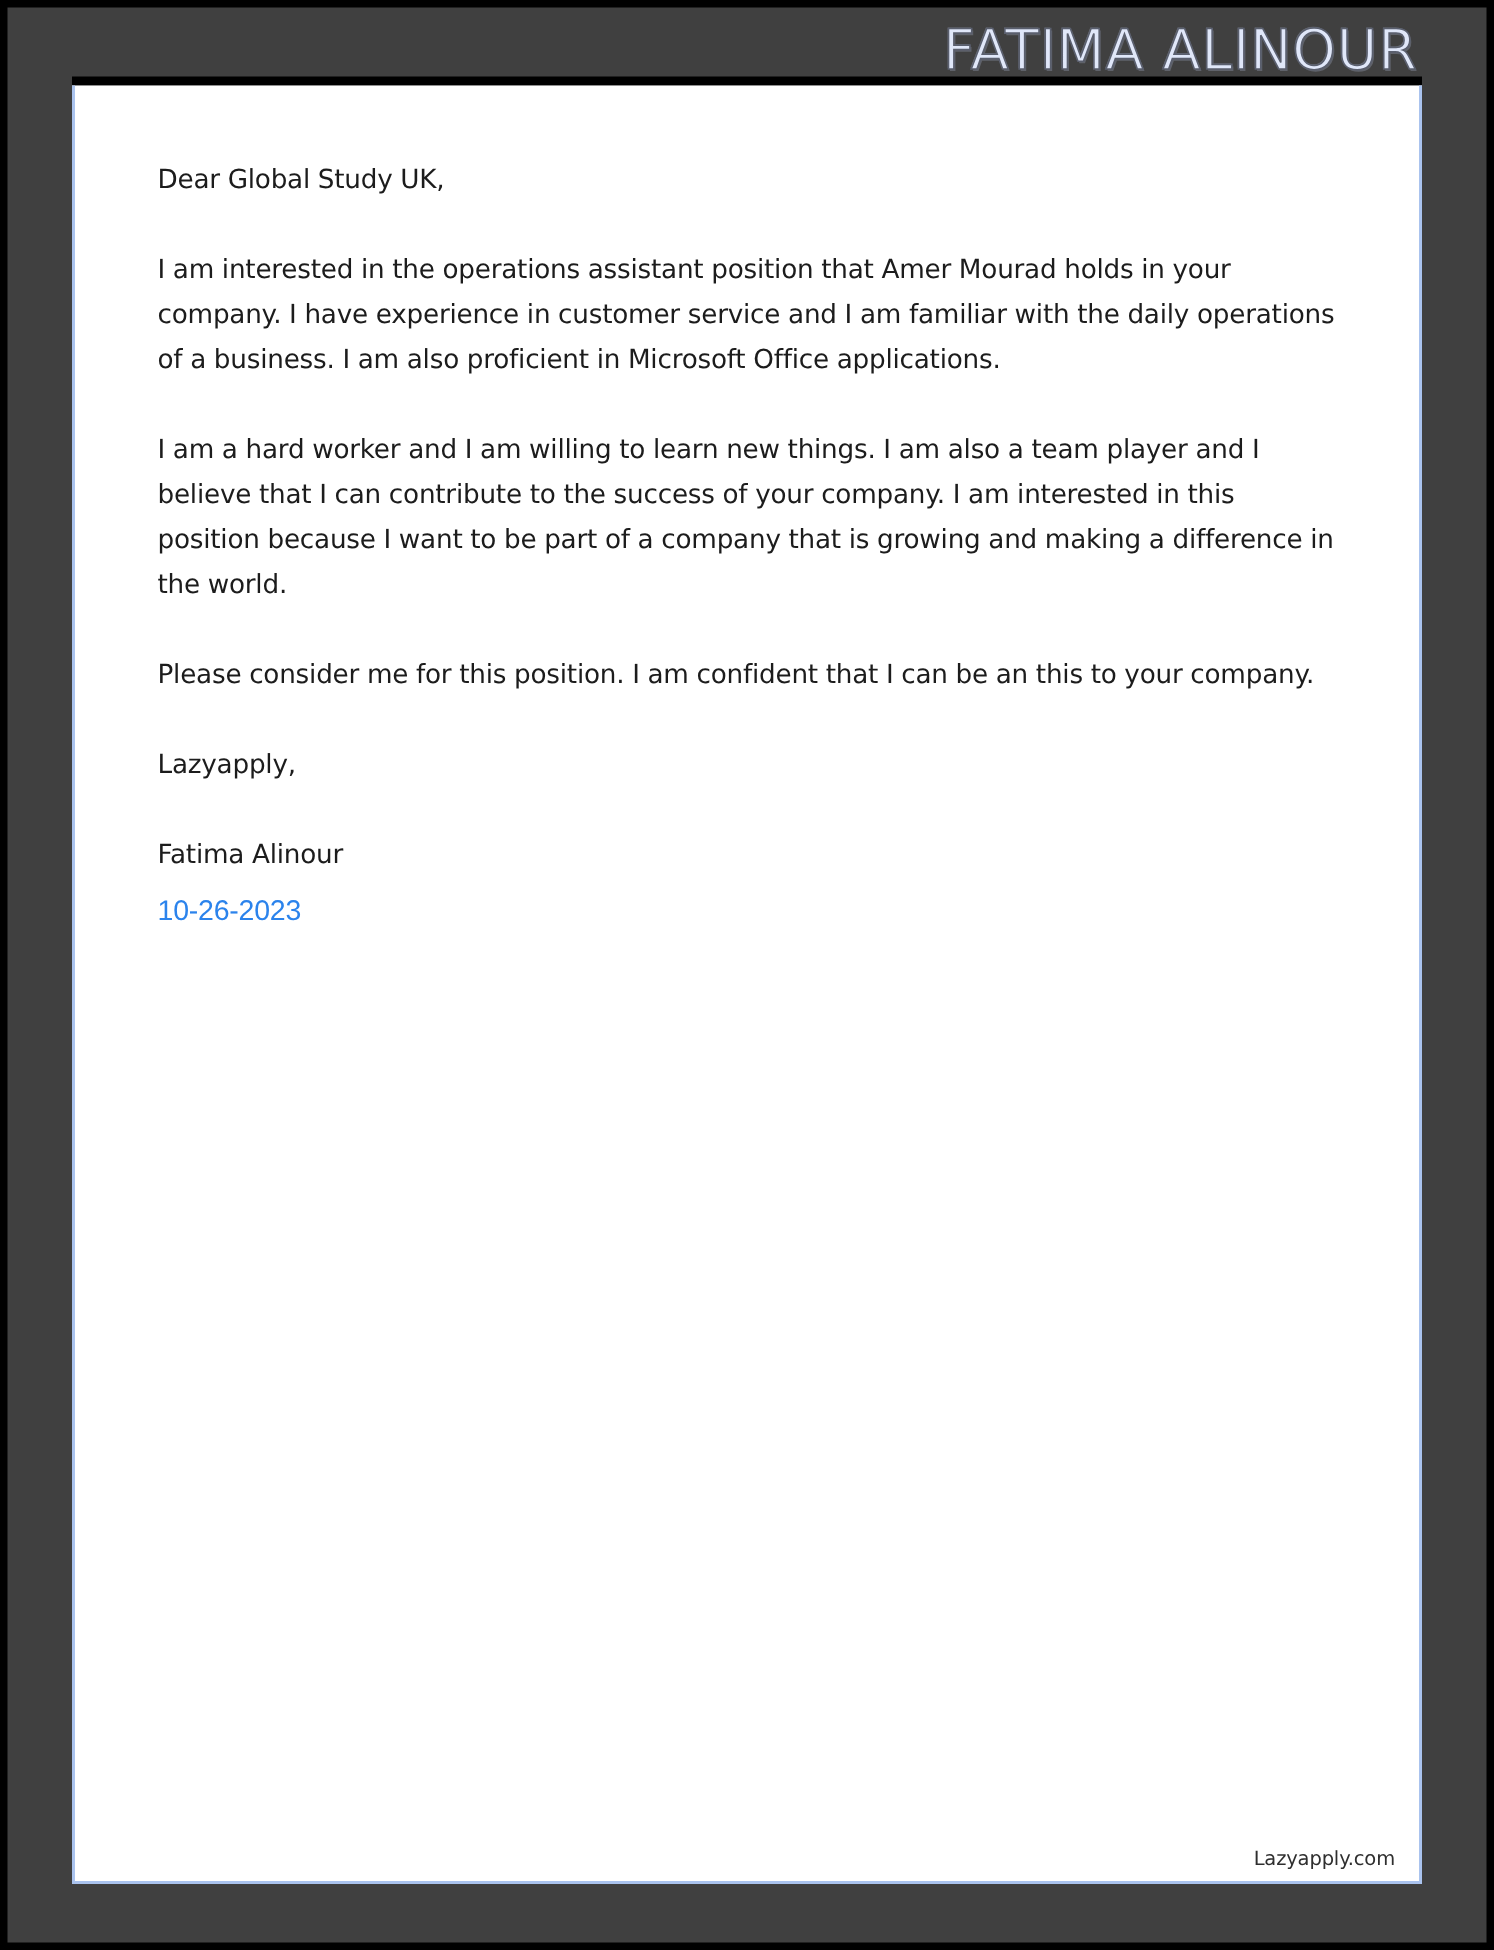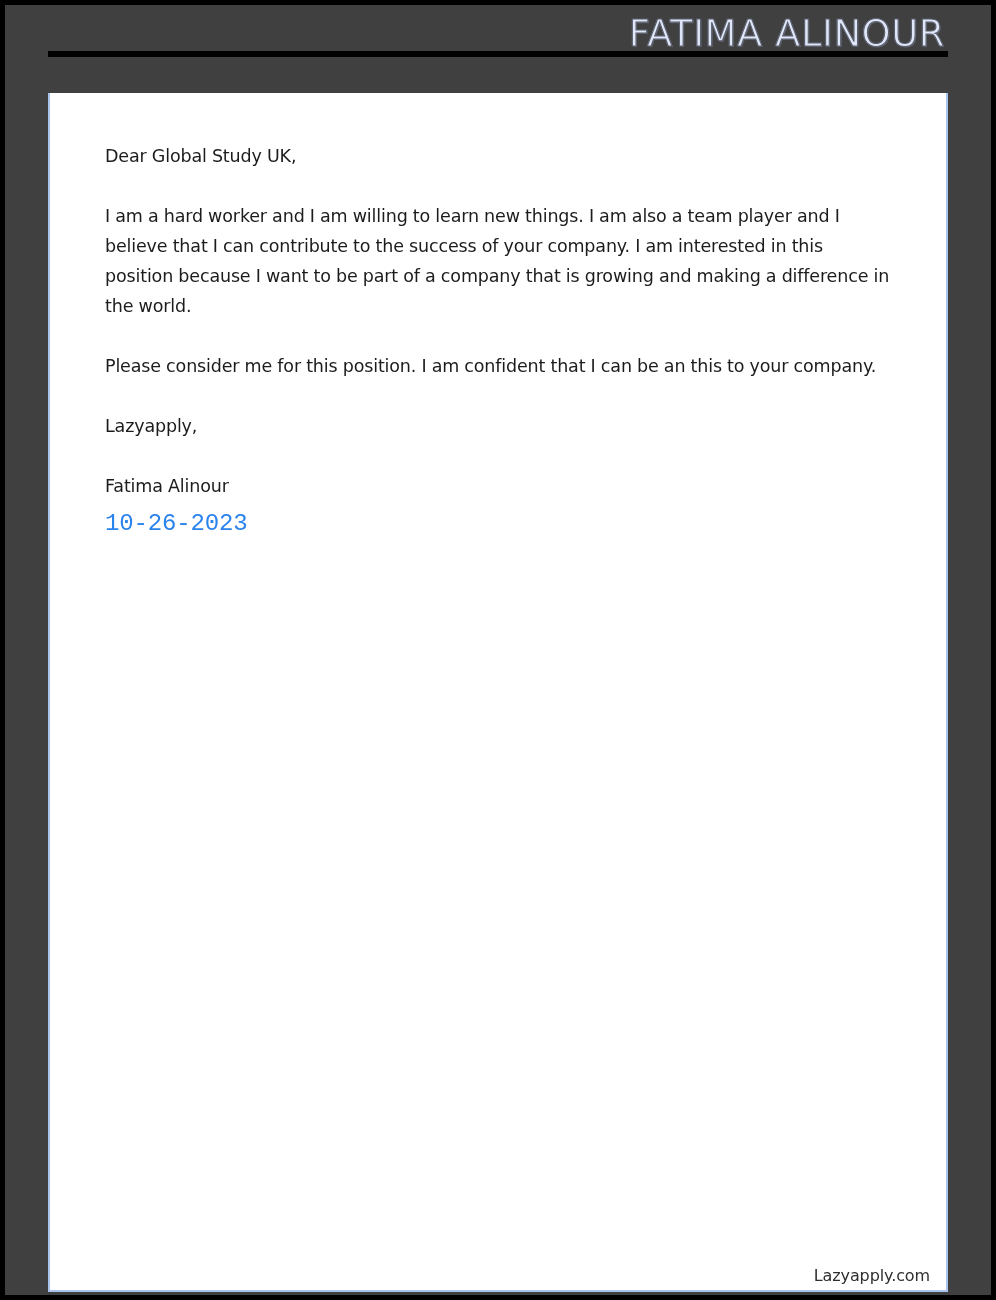--- a/index.html
+++ b/index.html
@@ -69,21 +69,20 @@
     left: 43px;
     top: 52px;
     width: 900px;
     height: 1199px;
     background: #ffffff;
     border-left: 2px solid #aac3ee;
     border-right: 2px solid #aac3ee;
     border-bottom: 2px solid #aac3ee;
     box-sizing: border-box;
     overflow: hidden;
-    margin-top: 36px;
   }
 
   .letter-body {
     position: absolute;
     left: 55px;
     top: 48px;
     width: 790px;
   }
 
   .para {
@@ -93,35 +92,35 @@
     color: #1c1c1c;
     margin: 0 0 30px 0;
     text-align: left;
     word-spacing: -0.2px;
     letter-spacing: -0.15px;
   }
   .para.signature {
     margin-bottom: 8px;
   }
   .date-line {
-    font-family: Liberation Mono, monospace;
-    font-size: 24px;
+    font-family: Liberation Sans, sans-serif;
+    font-size: 19px;
     line-height: 30px;
     color: #2b83ec;
     margin: 0;
     letter-spacing: -0.15px;
   }
 
   
   .footer-brand {
     position: absolute;
     right: 16px;
     bottom: 6px;
     font-family: "DejaVu Sans", sans-serif;
-    font-size: 16px;
+    font-size: 13px;
     line-height: 16px;
     color: #2f2f2f;
     letter-spacing: -0.1px;
   }
 </style>
 </head>
 <body>
 
 <div class="page">
 
@@ -130,20 +129,21 @@
   </div>
 
   <div class="black-bar"></div>
 
   <div class="letter-card">
 
     <div class="letter-body">
 
       <p class="para">Dear Global Study UK,</p>
 
+      <p class="para">I am interested in the operations assistant position that Amer Mourad holds in your company. I have experience in customer service and I am familiar with the daily operations of a business. I am also proficient in Microsoft Office applications.</p>
 
       <p class="para">I am a hard worker and I am willing to learn new things. I am also a team player and I believe that I can contribute to the success of your company. I am interested in this position because I want to be part of a company that is growing and making a difference in the world.</p>
 
       <p class="para">Please consider me for this position. I am confident that I can be an this to your company.</p>
 
       <p class="para">Lazyapply,</p>
 
       <p class="para signature">Fatima Alinour</p>
 
       <p class="date-line">10-26-2023</p>

